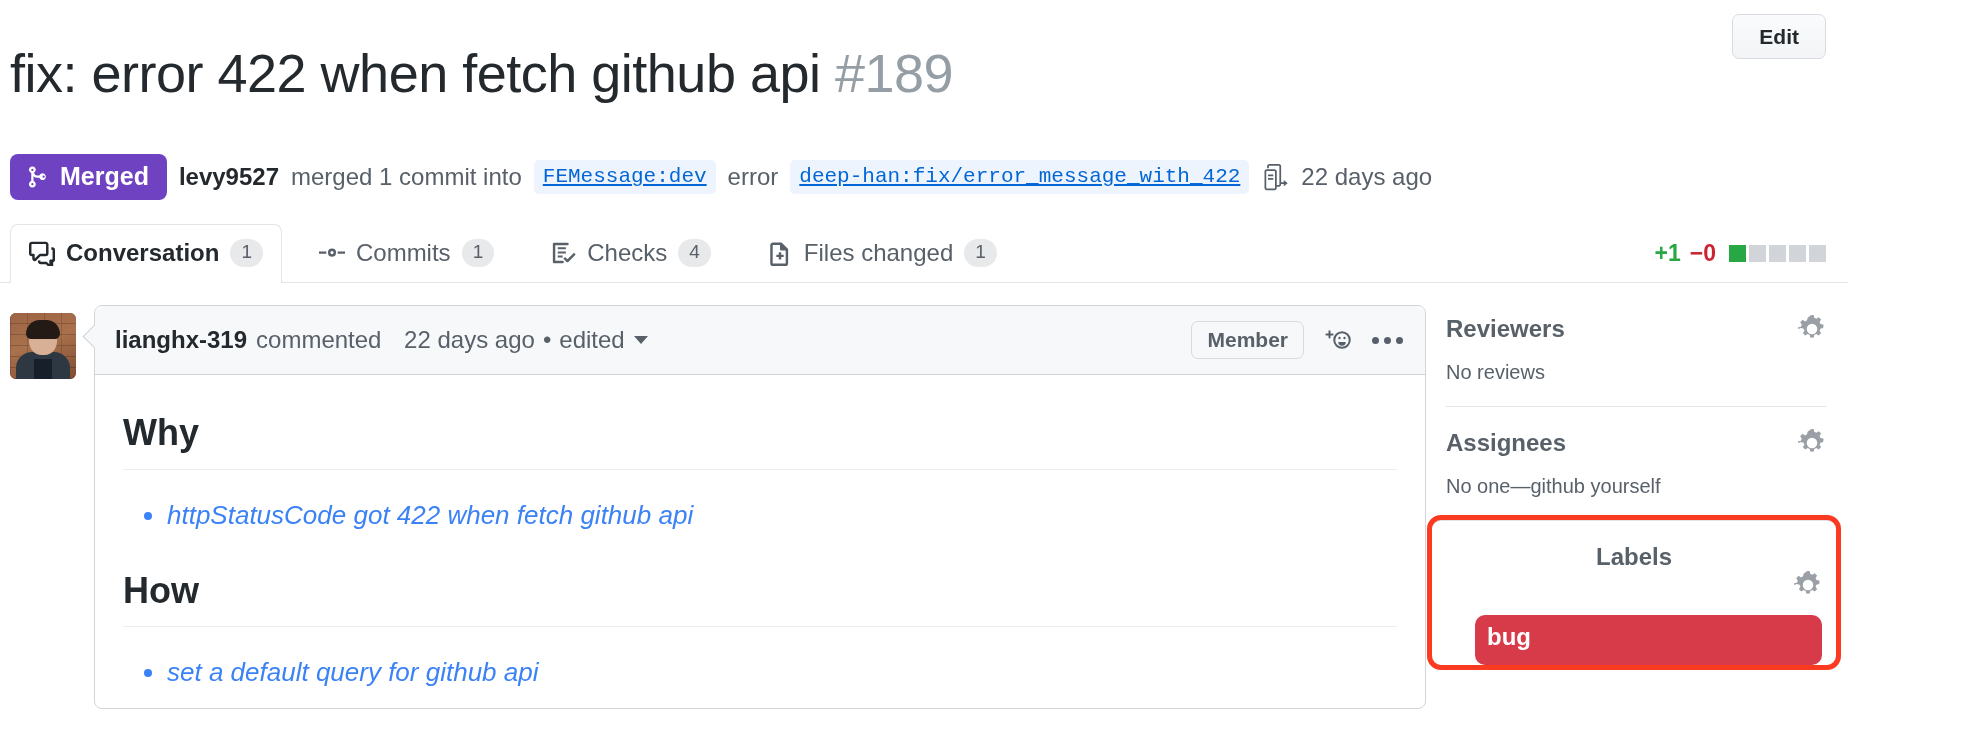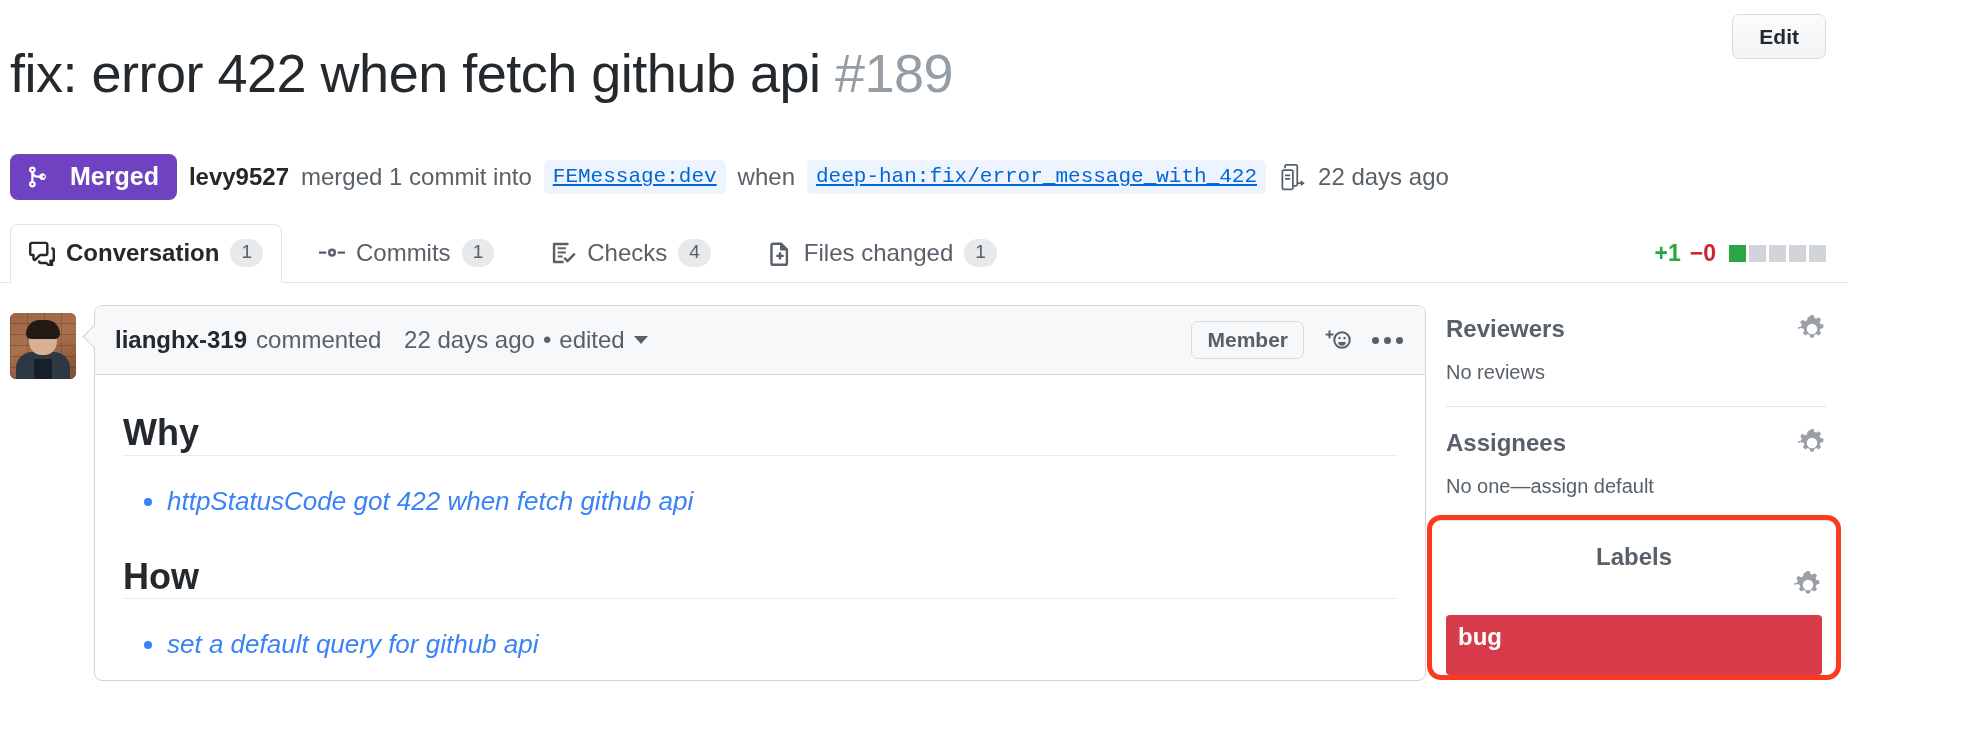--- a/index.html
+++ b/index.html
@@ -38,21 +38,21 @@
   
   .meta-row {
     display: flex; align-items: center;
     gap: 12px;
     padding: 14px 0 0 10px;
     font-size: 24px;
     color: #586069;
     white-space: nowrap;
   }
   .state-badge {
-    display: inline-flex; align-items: center; gap: 20px;
+    display: inline-flex; align-items: center; gap: 10px;
     background: #6f42c1; color: #fff;
     font-size: 25px; font-weight: 600;
     border-radius: 8px;
     padding: 10px 18px 11px 16px;
     line-height: 1;
   }
   .state-badge svg { display: block; }
   .meta-author { color: #24292e; font-weight: 600; }
   .branch-chip {
     font-family: "Liberation Mono", monospace;
@@ -211,21 +211,21 @@
     font-size: 21px; font-weight: 600; color: #586069;
     line-height: 1; cursor: pointer;
   }
   .reaction-btn { display: inline-flex; align-items: center; gap: 2px; color: #57606a; cursor: pointer; }
   .kebab { display: inline-flex; gap: 5px; cursor: pointer; padding: 6px 2px; }
   .kebab i { width: 7px; height: 7px; border-radius: 50%; background: #57606a; display: block; }
 
   .comment-body { padding: 22px 28px 10px; }
   .md-h2 {
     font-size: 36px; font-weight: 700; color: #24292e;
-    margin: 14px 0 0; 
+    margin: 14px 0 0; padding-bottom: 14px;
     border-bottom: 1px solid #eaecef;
     line-height: 1.2;
   }
   .md-ul { margin: 26px 0 0; padding-left: 44px; }
   .md-ul li {
     font-size: 26px; line-height: 1.5; color: #3b82f6;
     margin-bottom: 6px;
     font-style: italic;
   }
   .md-ul li::marker { font-size: 26px; }
@@ -255,24 +255,25 @@
     padding: 18px 14px 0 14px;
     margin-left: -14px;
     margin-right: -10px;
     background: #fff;
   }
   .labels-highlight .side-head { margin-bottom: 16px; flex-direction: column; }
   .label-chip {
     display: block;
     background: #d73a49; color: #ffffff;
     font-size: 24px; font-weight: 600;
-    padding: 9px 12px 24px;
-    border-radius: 4px;
+    padding: 9px 12px 14px;
+    border-radius: 10px;
     line-height: 1.1;
     cursor: pointer;
+    margin-left: 29px;
   }
 </style>
 </head>
 <body>
 
 <div class="page">
 
   <div class="title-row">
     <h1 class="pr-title">
       <span>fix: error 422 when fetch github api</span>
@@ -286,21 +287,21 @@
       <span>
         <svg width="24" height="24" viewBox="0 0 16 16" fill="currentColor" aria-hidden="true">
           <path d="M5 3.25a.75.75 0 1 1-1.5 0 .75.75 0 0 1 1.5 0Zm0 2.122a2.25 2.25 0 1 0-1.5 0v5.256a2.251 2.251 0 1 0 1.5 0V7.5a3.494 3.494 0 0 0 2.5 1.05h1.376a2.251 2.251 0 1 0 0-1.5H7.5A2 2 0 0 1 5.5 5.05V5.372ZM4.25 12a.75.75 0 1 1 0 1.5.75.75 0 0 1 0-1.5ZM11.75 7a.75.75 0 1 1 0 1.5.75.75 0 0 1 0-1.5Z"></path>
         </svg>
       </span>
       <span>Merged</span>
     </span>
     <span class="meta-author">levy9527</span>
     <span>merged 1 commit into</span>
     <span class="branch-chip">FEMessage:dev</span>
-    <span>when</span>
+    <span>error</span>
     <span class="branch-chip">deep-han:fix/error_message_with_422</span>
     <span class="copy-icon">
       <svg width="28" height="28" viewBox="0 0 16 16" fill="currentColor" aria-hidden="true">
         <path d="M10.5 1.75a.25.25 0 0 0-.25-.25h-5.5a.25.25 0 0 0-.25.25V3h-1V1.75C3.5 1.06 4.06.5 4.75.5h5.5c.69 0 1.25.56 1.25 1.25v10.5c0 .69-.56 1.25-1.25 1.25h-1.5v-1h1.5a.25.25 0 0 0 .25-.25V1.75Z"></path>
         <path d="M2 4.75C2 4.06 2.56 3.5 3.25 3.5h4.5C8.44 3.5 9 4.06 9 4.75v9.5c0 .69-.56 1.25-1.25 1.25h-4.5C2.56 15.5 2 14.94 2 14.25v-9.5Zm1.25-.25a.25.25 0 0 0-.25.25v9.5c0 .138.112.25.25.25h4.5a.25.25 0 0 0 .25-.25v-9.5a.25.25 0 0 0-.25-.25h-4.5Z"></path>
         <path d="M4 6.5h3v1H4v-1Zm0 2h3v1H4v-1Zm9 1.25 2.25 1.75L13 13.25v-1.25h-2v-1h2V9.75Z"></path>
       </svg>
     </span>
     <span class="meta-time">22 days ago</span>
   </div>
@@ -439,21 +440,21 @@
       <div class="side-section">
         <div class="side-head">
           <span>Assignees</span>
           <span class="gear">
             <svg width="28" height="28" viewBox="0 0 16 16" fill="currentColor" aria-hidden="true">
               <path d="M8 0c.34 0 .68.03 1.01.08l.33 1.6c.4.12.78.28 1.14.48l1.36-.9c.52.4.98.86 1.38 1.38l-.9 1.36c.2.36.36.74.48 1.14l1.6.33c.5.33.08.67.08 1.01s-.03.68-.08 1.01l-1.6.33c-.12.4-.28.78-.48 1.14l.9 1.36c-.4.52-.86.98-1.38 1.38l-1.36-.9c-.36.2-.74.36-1.14.48l-.33 1.6c-.33.05-.67.08-1.01.08s-.68-.03-1.01-.08l-.33-1.6a5.9 5.9 0 0 1-1.14-.48l-1.36.9a7.03 7.03 0 0 1-1.38-1.38l.9-1.36a5.9 5.9 0 0 1-.48-1.14l-1.6-.33A7.1 7.1 0 0 1 0 8c0-.34.03-.68.08-1.01l1.6-.33c.12-.4.28-.78.48-1.14l-.9-1.36c.4-.52.86-.98 1.38-1.38l1.36.9c.36-.2.74-.36 1.14-.48l.33-1.6C7.32.03 7.66 0 8 0Zm0 5a3 3 0 1 0 0 6 3 3 0 0 0 0-6Z"></path>
             </svg>
           </span>
         </div>
         <div class="side-empty">
-          <a>No one—assign default</a>
+          <a>No one—github yourself</a>
         </div>
       </div>
 
       <div class="side-section labels-highlight" style="outline-color: rgb(250, 59, 34);">
         <div class="side-head">
           <span>Labels</span>
           <span class="gear">
             <svg width="28" height="28" viewBox="0 0 16 16" fill="currentColor" aria-hidden="true">
               <path d="M8 0c.34 0 .68.03 1.01.08l.33 1.6c.4.12.78.28 1.14.48l1.36-.9c.52.4.98.86 1.38 1.38l-.9 1.36c.2.36.36.74.48 1.14l1.6.33c.5.33.08.67.08 1.01s-.03.68-.08 1.01l-1.6.33c-.12.4-.28.78-.48 1.14l.9 1.36c-.4.52-.86.98-1.38 1.38l-1.36-.9c-.36.2-.74.36-1.14.48l-.33 1.6c-.33.05-.67.08-1.01.08s-.68-.03-1.01-.08l-.33-1.6a5.9 5.9 0 0 1-1.14-.48l-1.36.9a7.03 7.03 0 0 1-1.38-1.38l.9-1.36a5.9 5.9 0 0 1-.48-1.14l-1.6-.33A7.1 7.1 0 0 1 0 8c0-.34.03-.68.08-1.01l1.6-.33c.12-.4.28-.78.48-1.14l-.9-1.36c.4-.52.86-.98 1.38-1.38l1.36.9c.36-.2.74-.36 1.14-.48l.33-1.6C7.32.03 7.66 0 8 0Zm0 5a3 3 0 1 0 0 6 3 3 0 0 0 0-6Z"></path>
             </svg>

